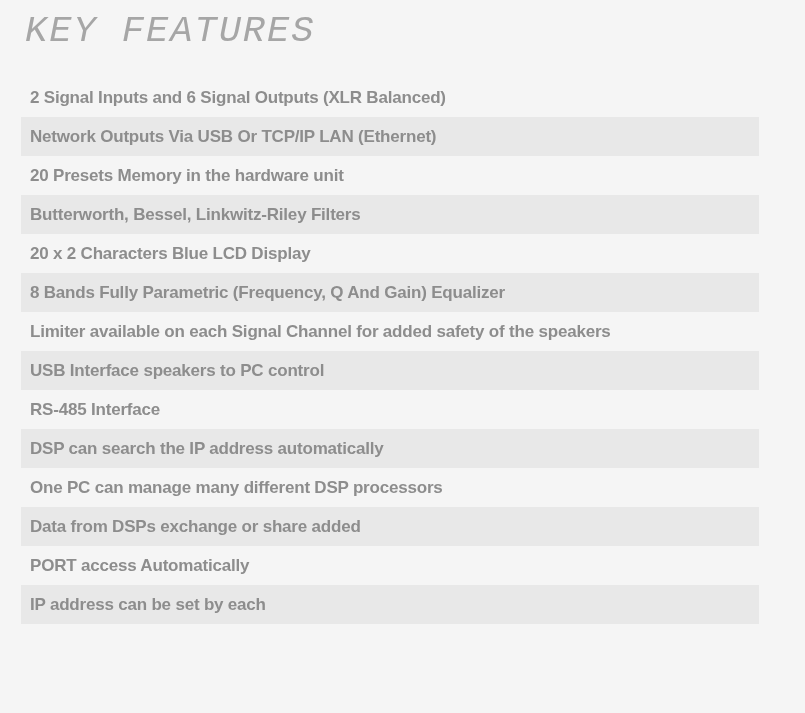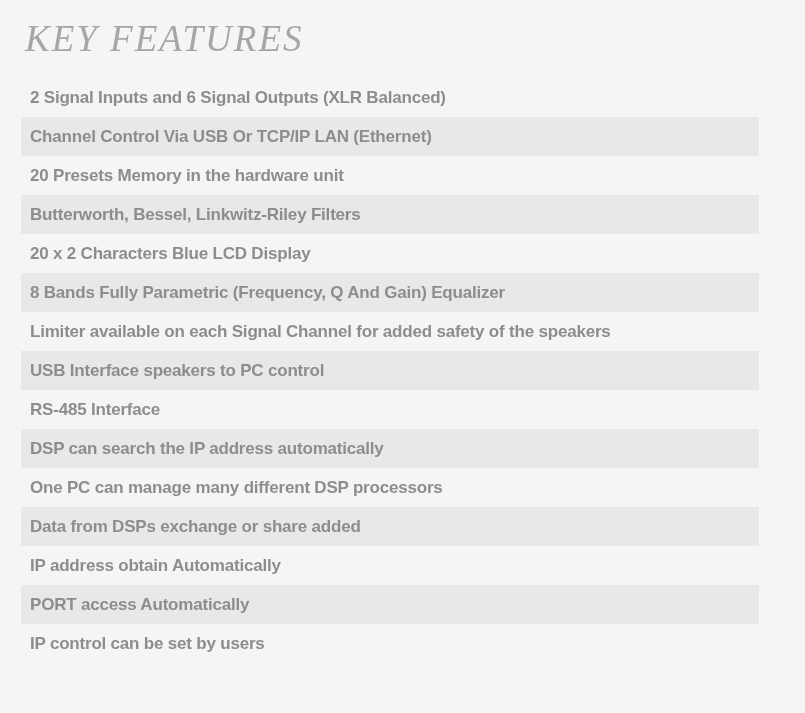--- a/index.html
+++ b/index.html
@@ -14,23 +14,23 @@
 
   .page {
     width: 805px;
     height: 713px;
     background: #f5f5f5;
     position: relative;
   }
 
   .page-title {
     position: absolute;
-    top: 15px;
+    top: 8px;
     left: 25px;
-    font-family: Liberation Serif, serif;
+    font-family: Liberation Mono, monospace;
     font-style: italic;
     font-weight: 300;
     font-size: 37px;
     line-height: 47px;
     letter-spacing: 2px;
     color: #a6a6a6;
   }
 
   .features-list {
     position: absolute;
@@ -58,29 +58,28 @@
 </style>
 </head>
 <body>
 
 <div class="page">
 
   <h1 class="page-title">KEY FEATURES</h1>
 
   <div class="features-list">
     <div class="feature-row">2 Signal Inputs and 6 Signal Outputs (XLR Balanced)</div>
-    <div class="feature-row">Channel Control Via USB Or TCP/IP LAN (Ethernet)</div>
+    <div class="feature-row">Network Outputs Via USB Or TCP/IP LAN (Ethernet)</div>
     <div class="feature-row">20 Presets Memory in the hardware unit</div>
     <div class="feature-row">Butterworth, Bessel, Linkwitz-Riley Filters</div>
     <div class="feature-row">20 x 2 Characters Blue LCD Display</div>
     <div class="feature-row">8 Bands Fully Parametric (Frequency, Q And Gain) Equalizer</div>
     <div class="feature-row">Limiter available on each Signal Channel for added safety of the speakers</div>
     <div class="feature-row">USB Interface speakers to PC control</div>
     <div class="feature-row">RS-485 Interface</div>
     <div class="feature-row">DSP can search the IP address automatically</div>
     <div class="feature-row">One PC can manage many different DSP processors</div>
     <div class="feature-row">Data from DSPs exchange or share added</div>
-    <div class="feature-row">IP address obtain Automatically</div>
     <div class="feature-row">PORT access Automatically</div>
-    <div class="feature-row">IP control can be set by users</div>
+    <div class="feature-row">IP address can be set by each</div>
   </div>
 
 </div>
 
 </body></html>

